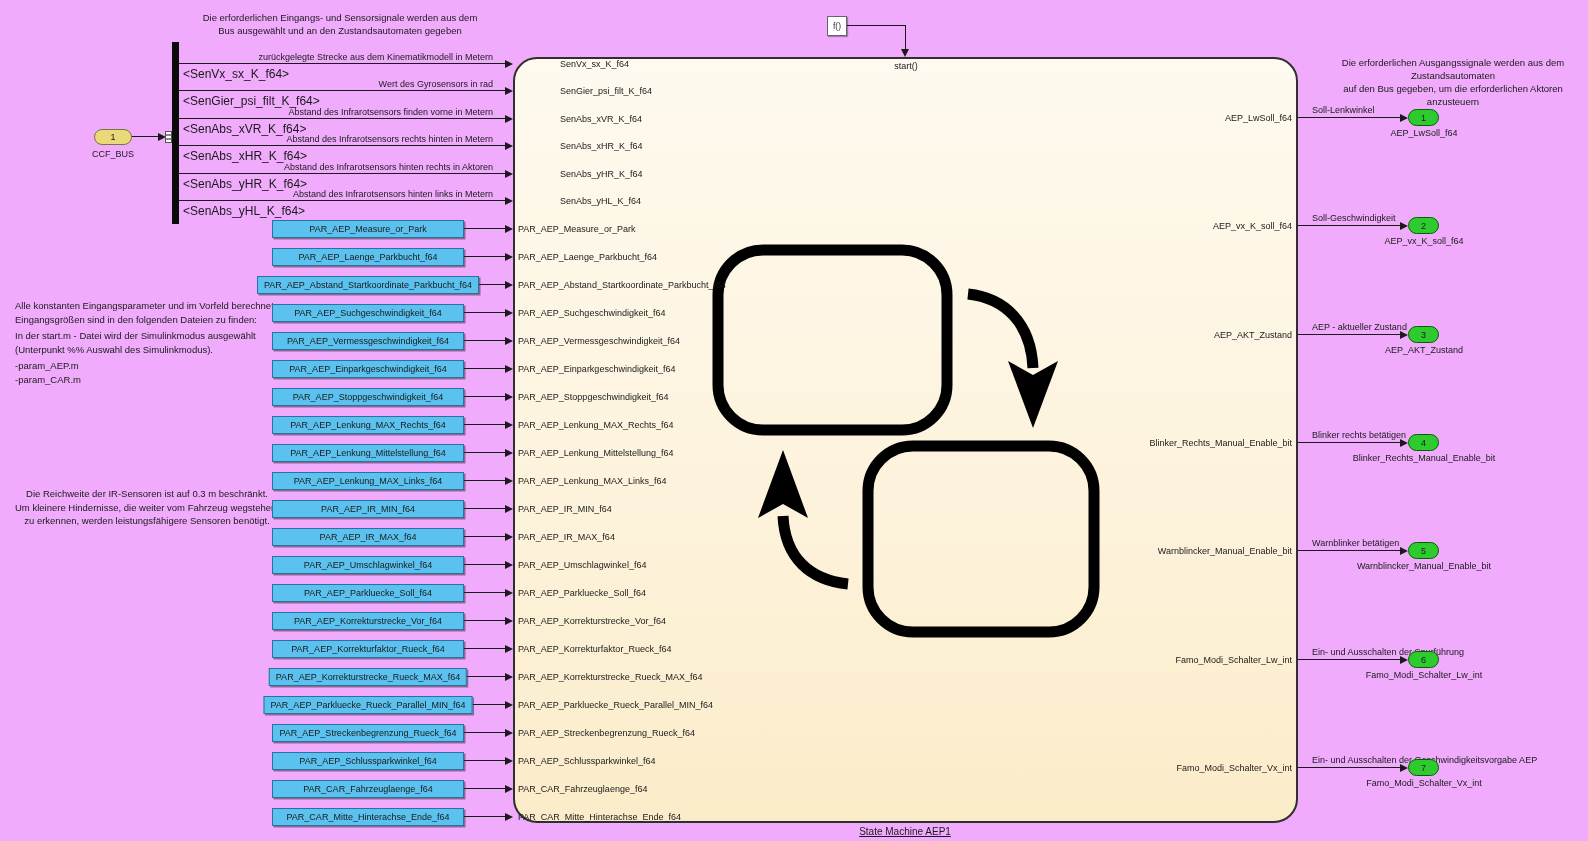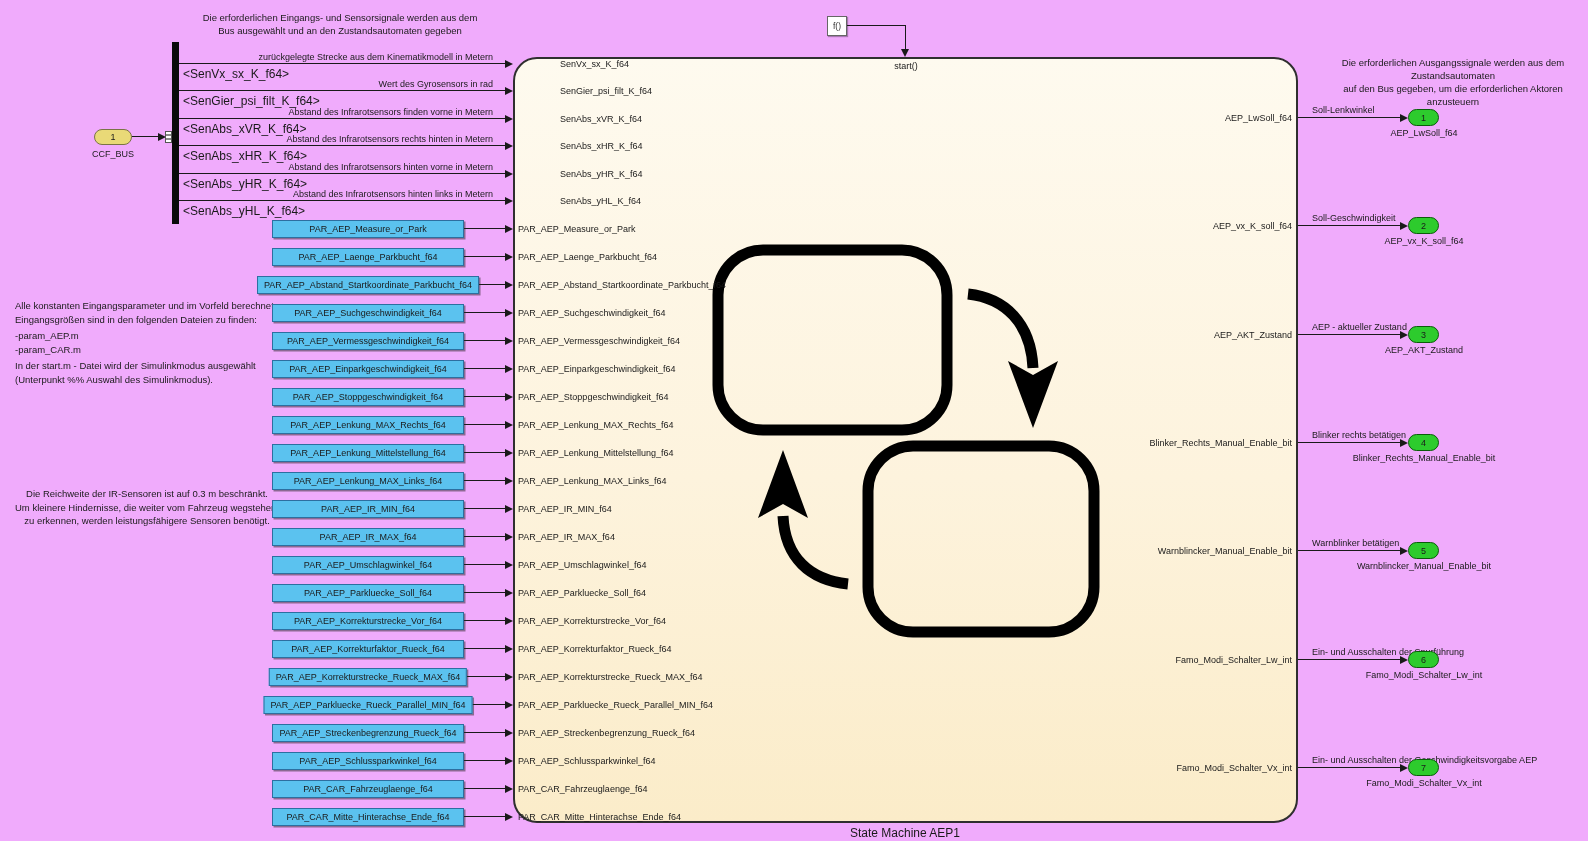--- a/index.html
+++ b/index.html
@@ -3,21 +3,21 @@
 <meta charset="utf-8">
 <style>
   html,body { margin:0; padding:0; background:#fff; }
   body { font-family:"Liberation Sans", sans-serif; color:#1a1a1a; }
   .canvas { position:relative; width:1588px; height:841px; background:#f0abfc; overflow:hidden; }
 
   
   .chart-block { position:absolute; left:513px; top:57px; width:785px; height:766px;
     border:2px solid #2f2f2f; border-radius:24px; box-sizing:border-box;
     background:linear-gradient(180deg,#fefaef 0%,#fdf3dd 55%,#fbecc9 100%); }
-  .chart-title { position:absolute; left:905px; top:826px; transform:translateX(-50%); font-size:12px; white-space:nowrap; }
+  .chart-title { position:absolute; left:905px; top:826px; transform:translateX(-50%); font-size:10px; white-space:nowrap;text-decoration:underline; }
   .sf-icon { position:absolute; left:690px; top:228px; width:420px; height:420px; overflow:visible; }
 
   
   .bus-bar { position:absolute; left:172px; top:42px; width:7px; height:182px; background:#0a0a0a; }
   .in-port { position:absolute; left:94px; top:129px; width:38px; height:16px; border-radius:8px;
     background:#e9d977; border:1.5px solid #7a7345; box-sizing:border-box;
     display:flex; align-items:center; justify-content:center; font-size:9px; }
   .in-label { position:absolute; left:113px; top:149px; transform:translateX(-50%); font-size:9px; white-space:nowrap; }
   .in-line { position:absolute; left:132px; top:136px; width:27px; border-top:1.2px solid #1a1a1a; }
   .in-arrow { position:absolute; left:158px; top:133px; width:0; height:0;
@@ -83,24 +83,24 @@
 
   <div class="ann-tl">Die erforderlichen Eingangs- und Sensorsignale werden aus dem
 Bus ausgewählt und an den Zustandsautomaten gegeben</div>
 
   <div class="ann-tr">Die erforderlichen Ausgangssignale werden aus dem Zustandsautomaten
 auf den Bus gegeben, um die erforderlichen Aktoren anzusteuern</div>
 
   <div class="notes">
     <p>Alle konstanten Eingangsparameter und im Vorfeld berechnete
 Eingangsgrößen sind in den folgenden Dateien zu finden:</p>
+    <p>In der start.m - Datei wird der Simulinkmodus ausgewählt
+(Unterpunkt %% Auswahl des Simulinkmodus).</p>
     <p>-param_AEP.m
 -param_CAR.m</p>
-    <p>In der start.m - Datei wird der Simulinkmodus ausgewählt
-(Unterpunkt %% Auswahl des Simulinkmodus).</p>
   </div>
   <div class="notes-ir">Die Reichweite der IR-Sensoren ist auf 0.3 m beschränkt.
 Um kleinere Hindernisse, die weiter vom Fahrzeug wegstehen,
 zu erkennen, werden leistungsfähigere Sensoren benötigt.</div>
 
   <div class="chart-block"></div>
   <div class="chart-title">State Machine AEP1</div>
 
   <svg class="sf-icon" viewBox="0 0 420 420">
     <rect x="28" y="22" width="229" height="180" rx="45" fill="none" stroke="#000" stroke-width="11"></rect>
@@ -148,21 +148,21 @@
     <span class="sig-port">SenAbs_xVR_K_f64</span>
   </div>
   <div class="sig-row" style="top:146px">
     <span class="sig-desc">Abstand des Infrarotsensors rechts hinten in Metern</span>
     <span class="sig-line"></span>
     <span class="sig-arrow"></span>
     <span class="sig-tag">&lt;SenAbs_xHR_K_f64&gt;</span>
     <span class="sig-port">SenAbs_xHR_K_f64</span>
   </div>
   <div class="sig-row" style="top:174px">
-    <span class="sig-desc">Abstand des Infrarotsensors hinten vorne in Metern</span>
+    <span class="sig-desc">Abstand des Infrarotsensors hinten rechts in Aktoren</span>
     <span class="sig-line"></span>
     <span class="sig-arrow"></span>
     <span class="sig-tag">&lt;SenAbs_yHR_K_f64&gt;</span>
     <span class="sig-port">SenAbs_yHR_K_f64</span>
   </div>
   <div class="sig-row" style="top:201px">
     <span class="sig-desc">Abstand des Infrarotsensors hinten links in Metern</span>
     <span class="sig-line"></span>
     <span class="sig-arrow"></span>
     <span class="sig-tag">&lt;SenAbs_yHL_K_f64&gt;</span>

